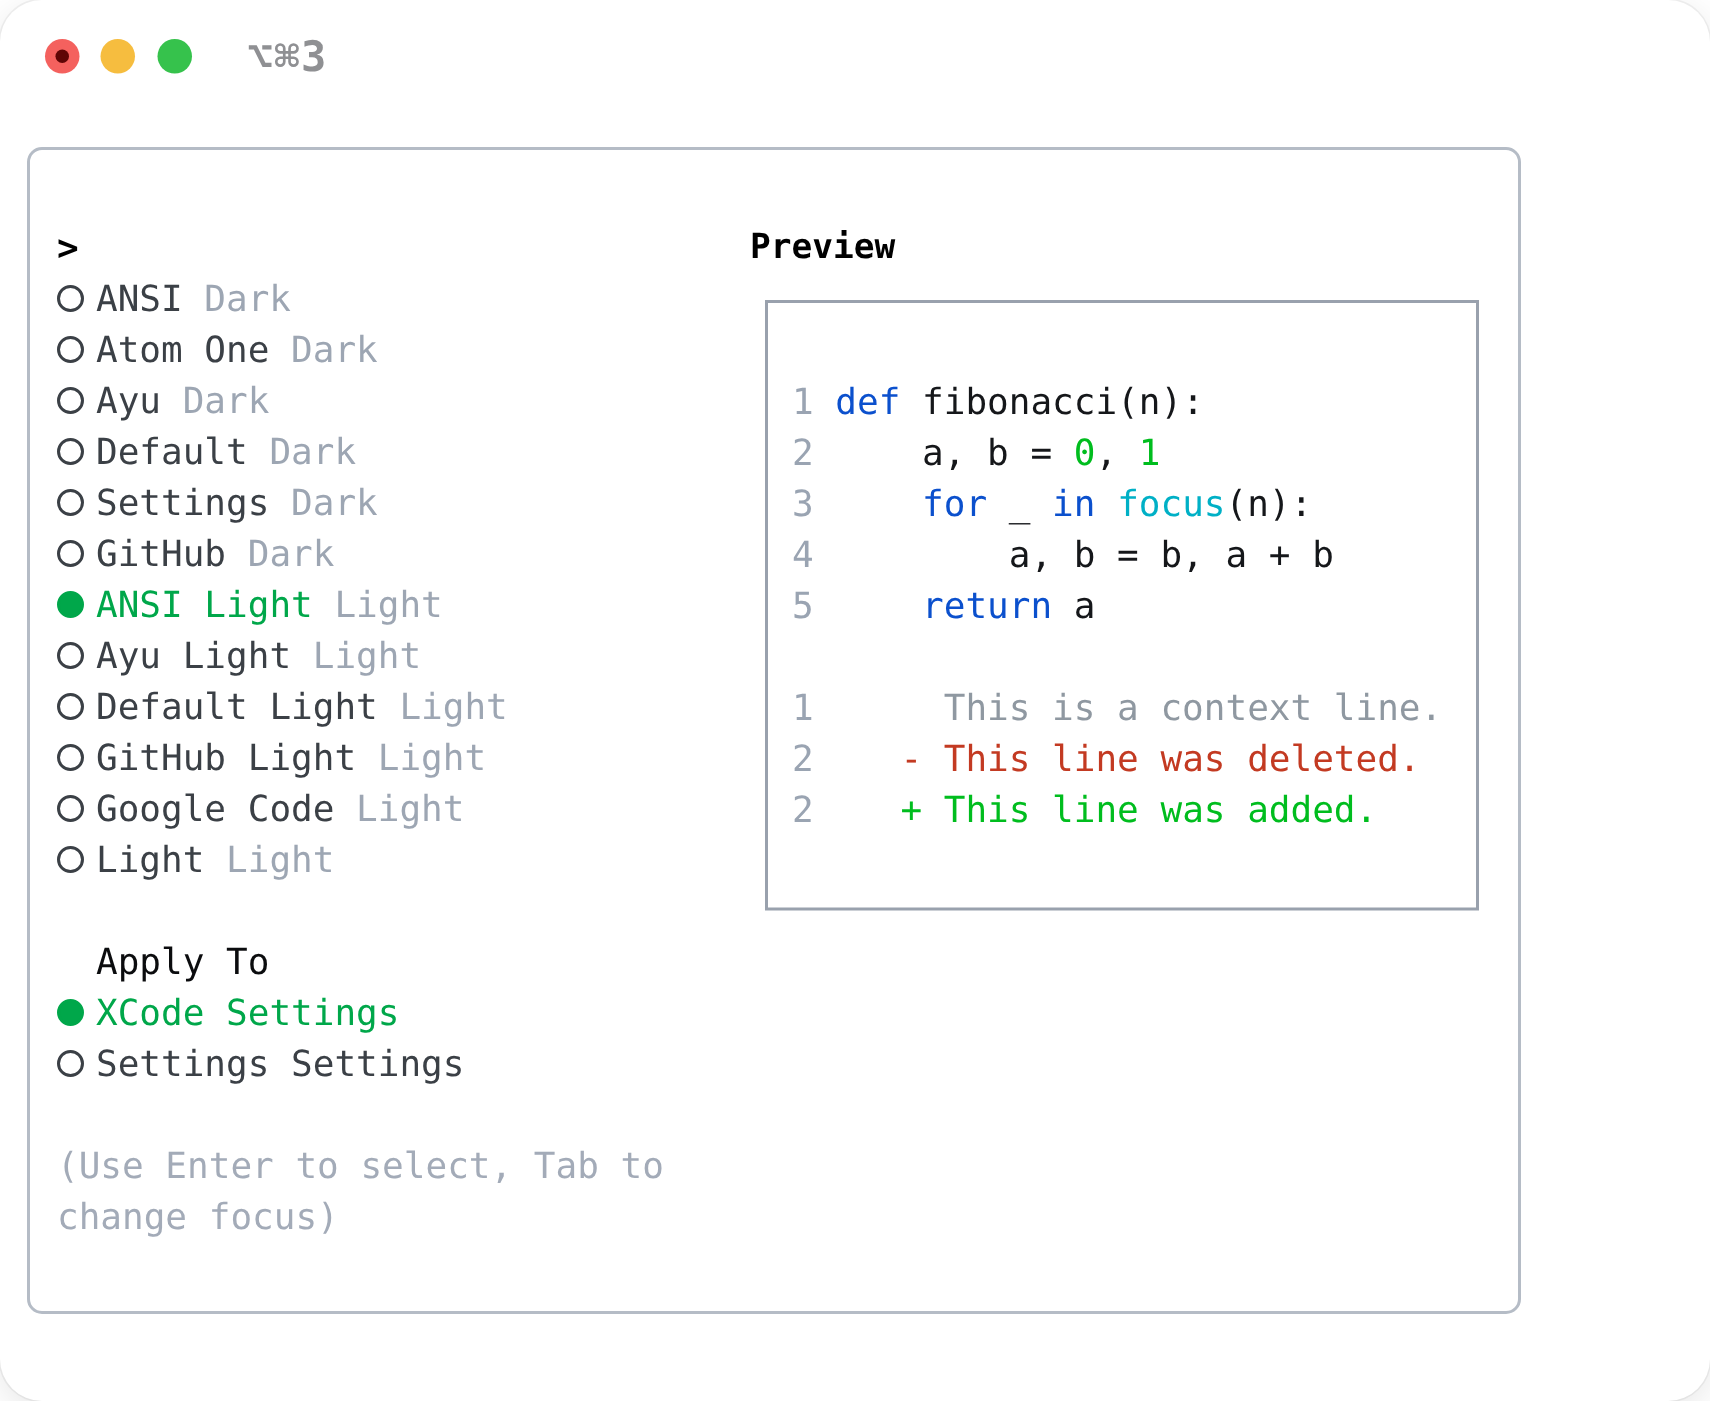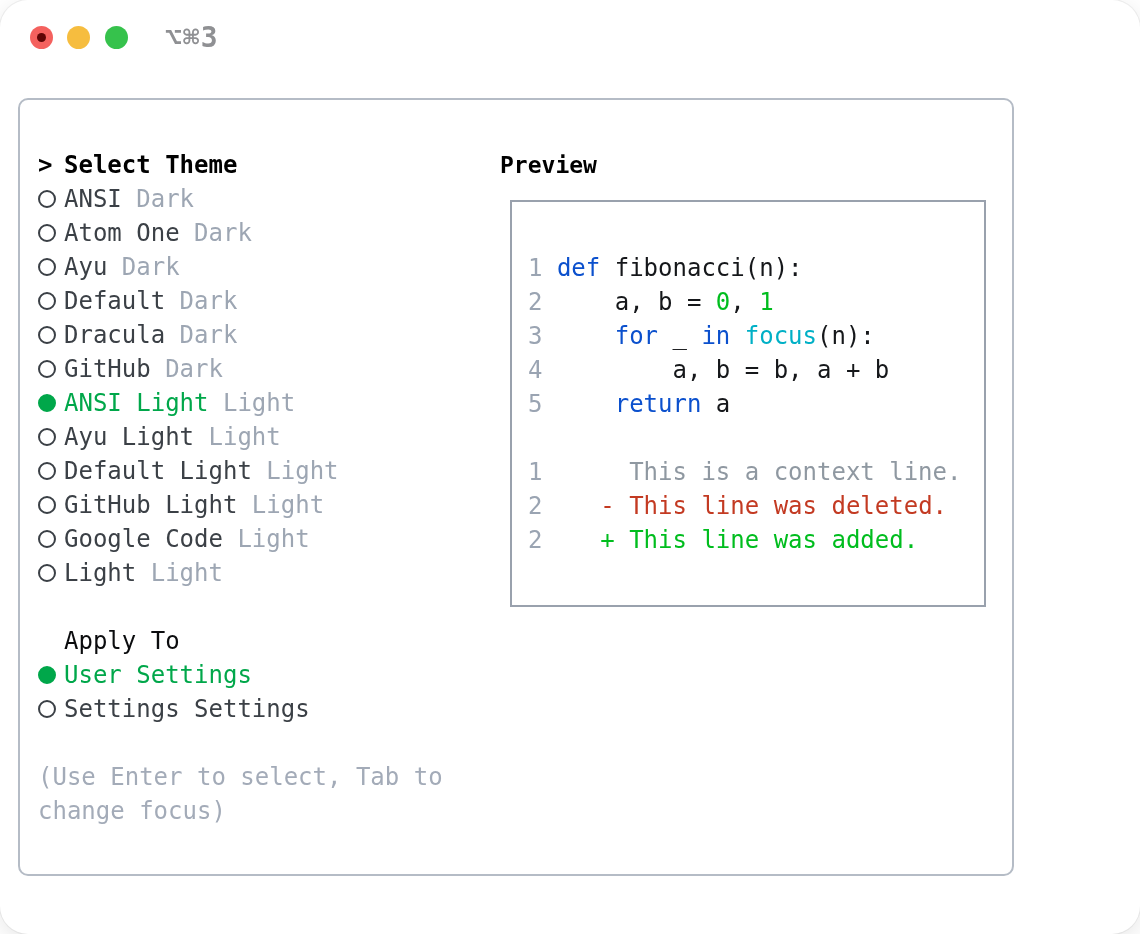--- a/index.html
+++ b/index.html
@@ -59,37 +59,37 @@
 <div class="window">
   <span class="light red"></span>
   <span class="light yellow"></span>
   <span class="light green"></span>
   <div class="shortcut">⌥⌘3</div>
 
   <div class="panel">
 
     <div class="col">
       <div class="row">
-        <span class="marker prefix">&gt;</span><span class="header-text">Select Theme</span>
+        <span class="marker prefix">&gt;</span>
       </div>
 
       <div class="row item">
         <span class="marker"><span class="radio"></span></span><span class="name">ANSI</span><span class="variant">Dark</span>
       </div>
       <div class="row item">
         <span class="marker"><span class="radio"></span></span><span class="name">Atom One</span><span class="variant">Dark</span>
       </div>
       <div class="row item">
         <span class="marker"><span class="radio"></span></span><span class="name">Ayu</span><span class="variant">Dark</span>
       </div>
       <div class="row item">
         <span class="marker"><span class="radio"></span></span><span class="name">Default</span><span class="variant">Dark</span>
       </div>
       <div class="row item">
-        <span class="marker"><span class="radio"></span></span><span class="name">Dracula</span><span class="variant">Dark</span>
+        <span class="marker"><span class="radio"></span></span><span class="name">Settings</span><span class="variant">Dark</span>
       </div>
       <div class="row item">
         <span class="marker"><span class="radio"></span></span><span class="name">GitHub</span><span class="variant">Dark</span>
       </div>
       <div class="row item selected">
         <span class="marker"><span class="radio"></span></span><span class="name">ANSI Light</span><span class="variant">Light</span>
       </div>
       <div class="row item">
         <span class="marker"><span class="radio"></span></span><span class="name">Ayu Light</span><span class="variant">Light</span>
       </div>
@@ -105,21 +105,21 @@
       <div class="row item">
         <span class="marker"><span class="radio"></span></span><span class="name">Light</span><span class="variant">Light</span>
       </div>
 
       <div class="row"></div>
 
       <div class="row">
         <span class="marker"></span><span class="apply-header">Apply To</span>
       </div>
       <div class="row item selected">
-        <span class="marker"><span class="radio"></span></span><span class="name">User Settings</span>
+        <span class="marker"><span class="radio"></span></span><span class="name">XCode Settings</span>
       </div>
       <div class="row item">
         <span class="marker"><span class="radio"></span></span><span class="name">Settings Settings</span>
       </div>
 
       <div class="row"></div>
 
       <div class="row help">(Use Enter to select, Tab to</div>
       <div class="row help">change focus)</div>
     </div>

